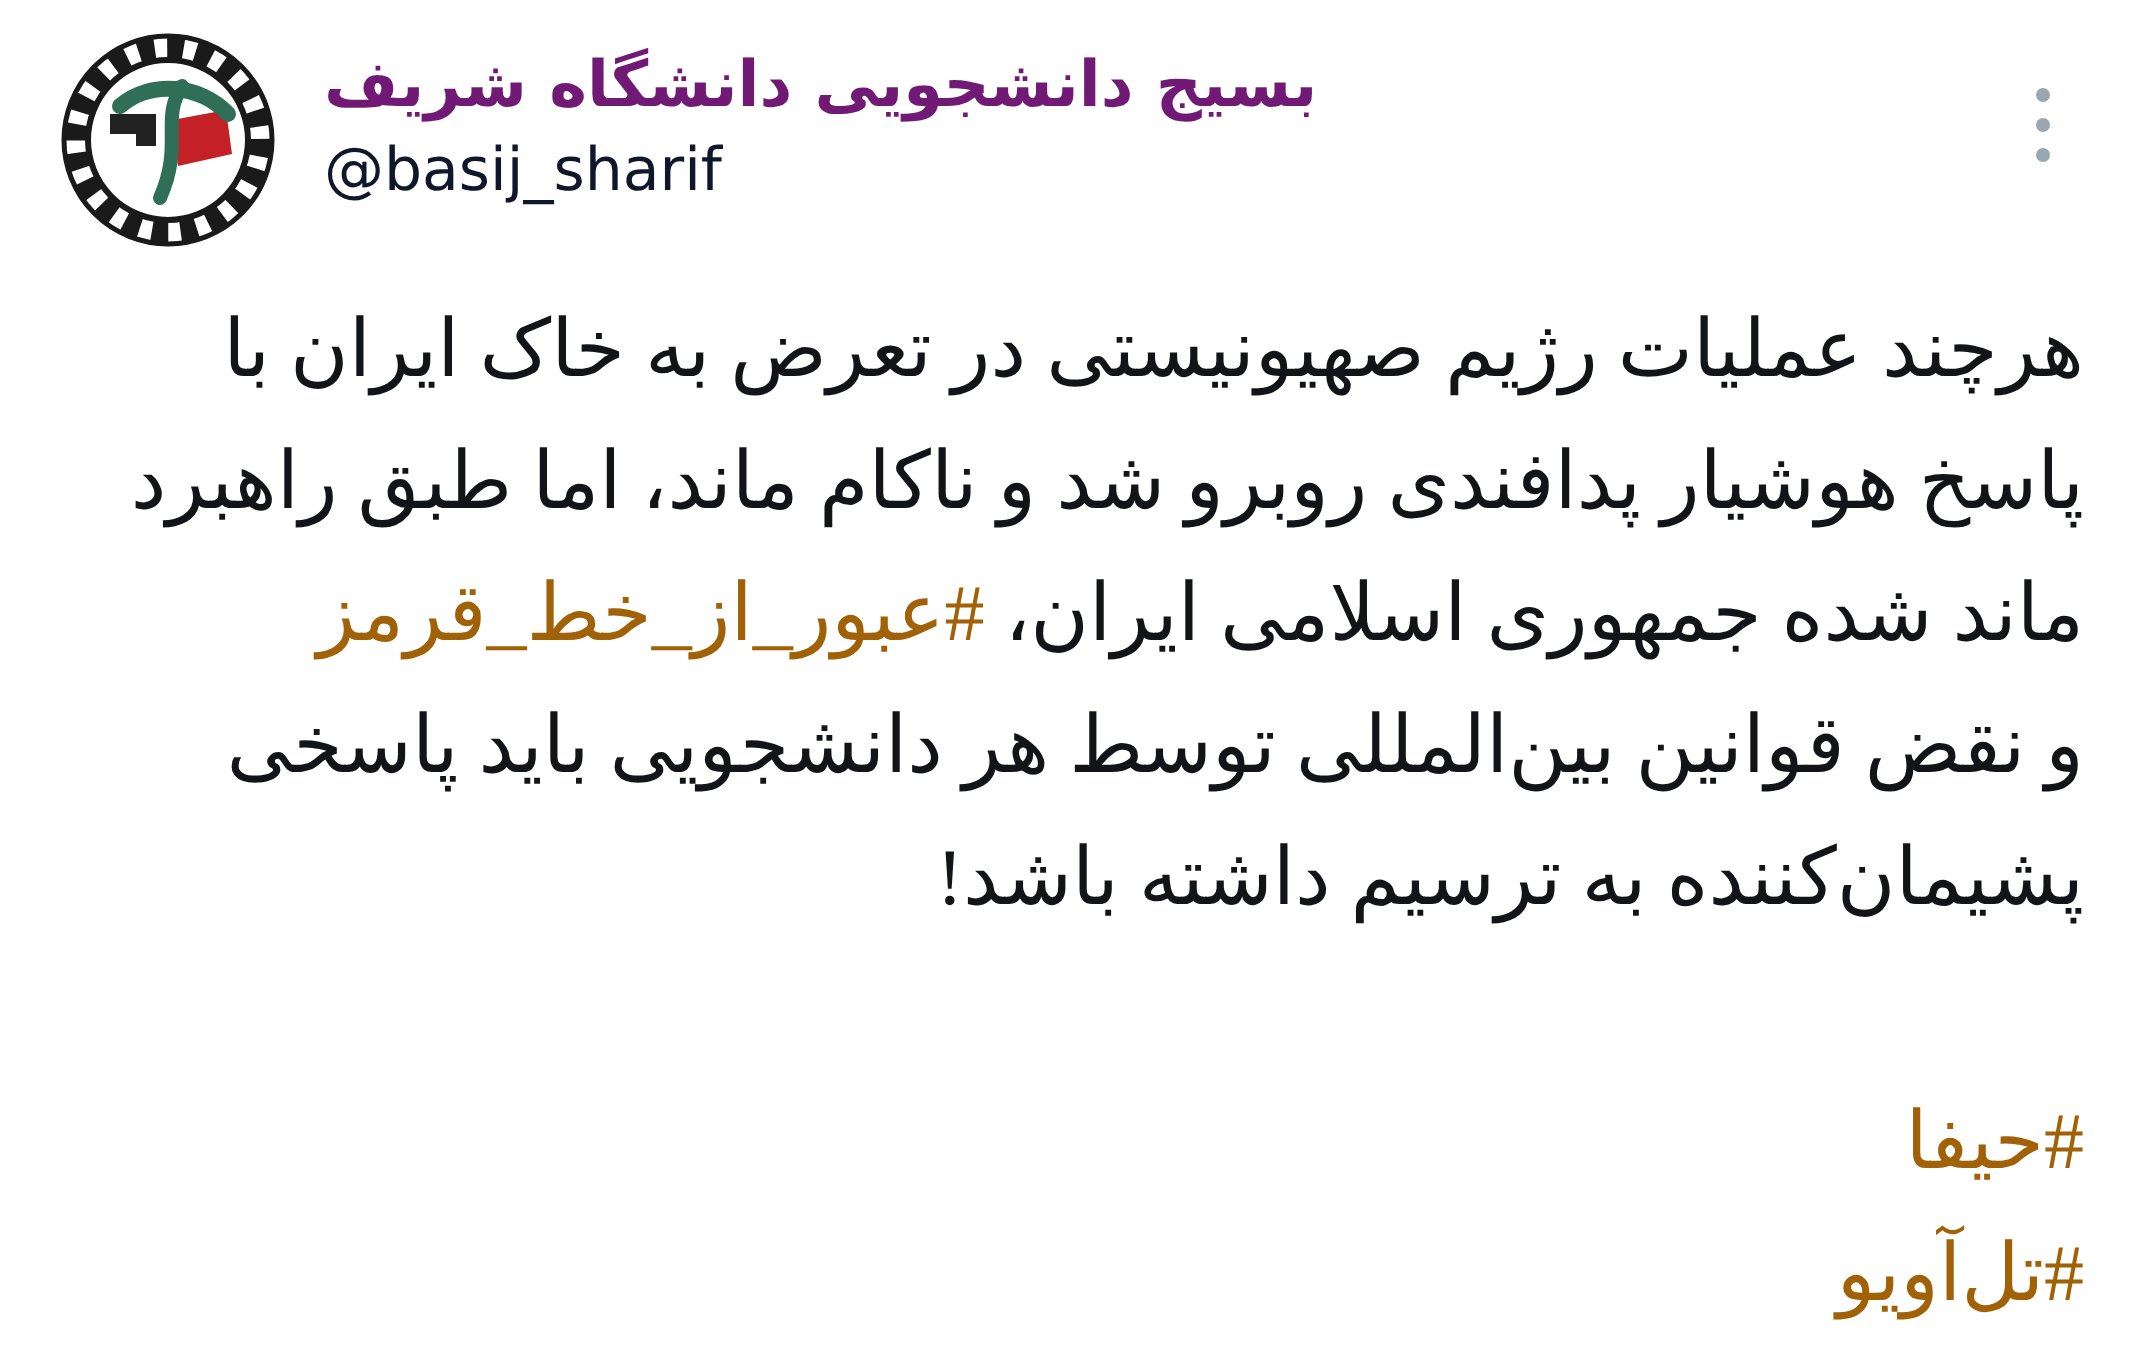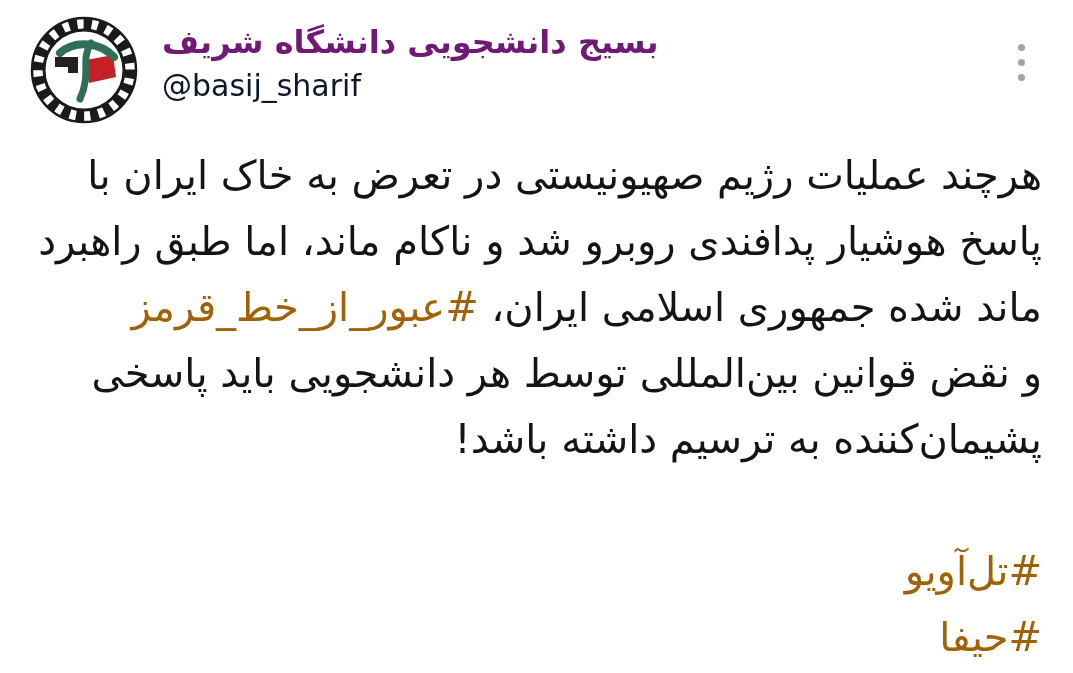--- a/index.html
+++ b/index.html
@@ -33,20 +33,21 @@
     padding: 6px; cursor: pointer;
   }
   .more-btn .dot { width: 7px; height: 7px; border-radius: 50%; background: #9aa7b0; }
 
   
   .tweet-body {
     position: absolute; top: 142px; right: 31px; left: 34px;
     direction: rtl; text-align: right;
     font-size: 40px; line-height: 66px;
     color: #121418;
+    font-family: Liberation Serif, serif;
   }
   .tweet-line { white-space: pre; }
   .hashtag { color: #a16207; cursor: pointer; }
 </style>
 </head>
 <body>
 
 <div class="tweet-card">
 
   <div class="avatar">
@@ -74,17 +75,17 @@
     <span class="dot"></span>
   </div>
 
   <div class="tweet-body" dir="rtl">
       <div class="tweet-line"><span>هرچند عملیات رژیم صهیونیستی در تعرض به خاک ایران با</span></div>
       <div class="tweet-line"><span>پاسخ هوشیار پدافندی روبرو شد و ناکام ماند، اما طبق راهبرد</span></div>
       <div class="tweet-line"><span>ماند شده جمهوری اسلامی ایران، </span><span class="hashtag">#عبور_از_خط_قرمز</span></div>
       <div class="tweet-line"><span>و نقض قوانین بین‌المللی توسط هر دانشجویی باید پاسخی</span></div>
       <div class="tweet-line"><span>پشیمان‌کننده به ترسیم داشته باشد!</span></div>
       <div class="tweet-line">&nbsp;</div>
+      <div class="tweet-line"><span class="hashtag">#حیفا</span></div>
       <div class="tweet-line"><span class="hashtag">#تل‌آویو</span></div>
-      <div class="tweet-line"><span class="hashtag">#حیفا</span></div>
     </div>
 
 </div>
 
 </body></html>

